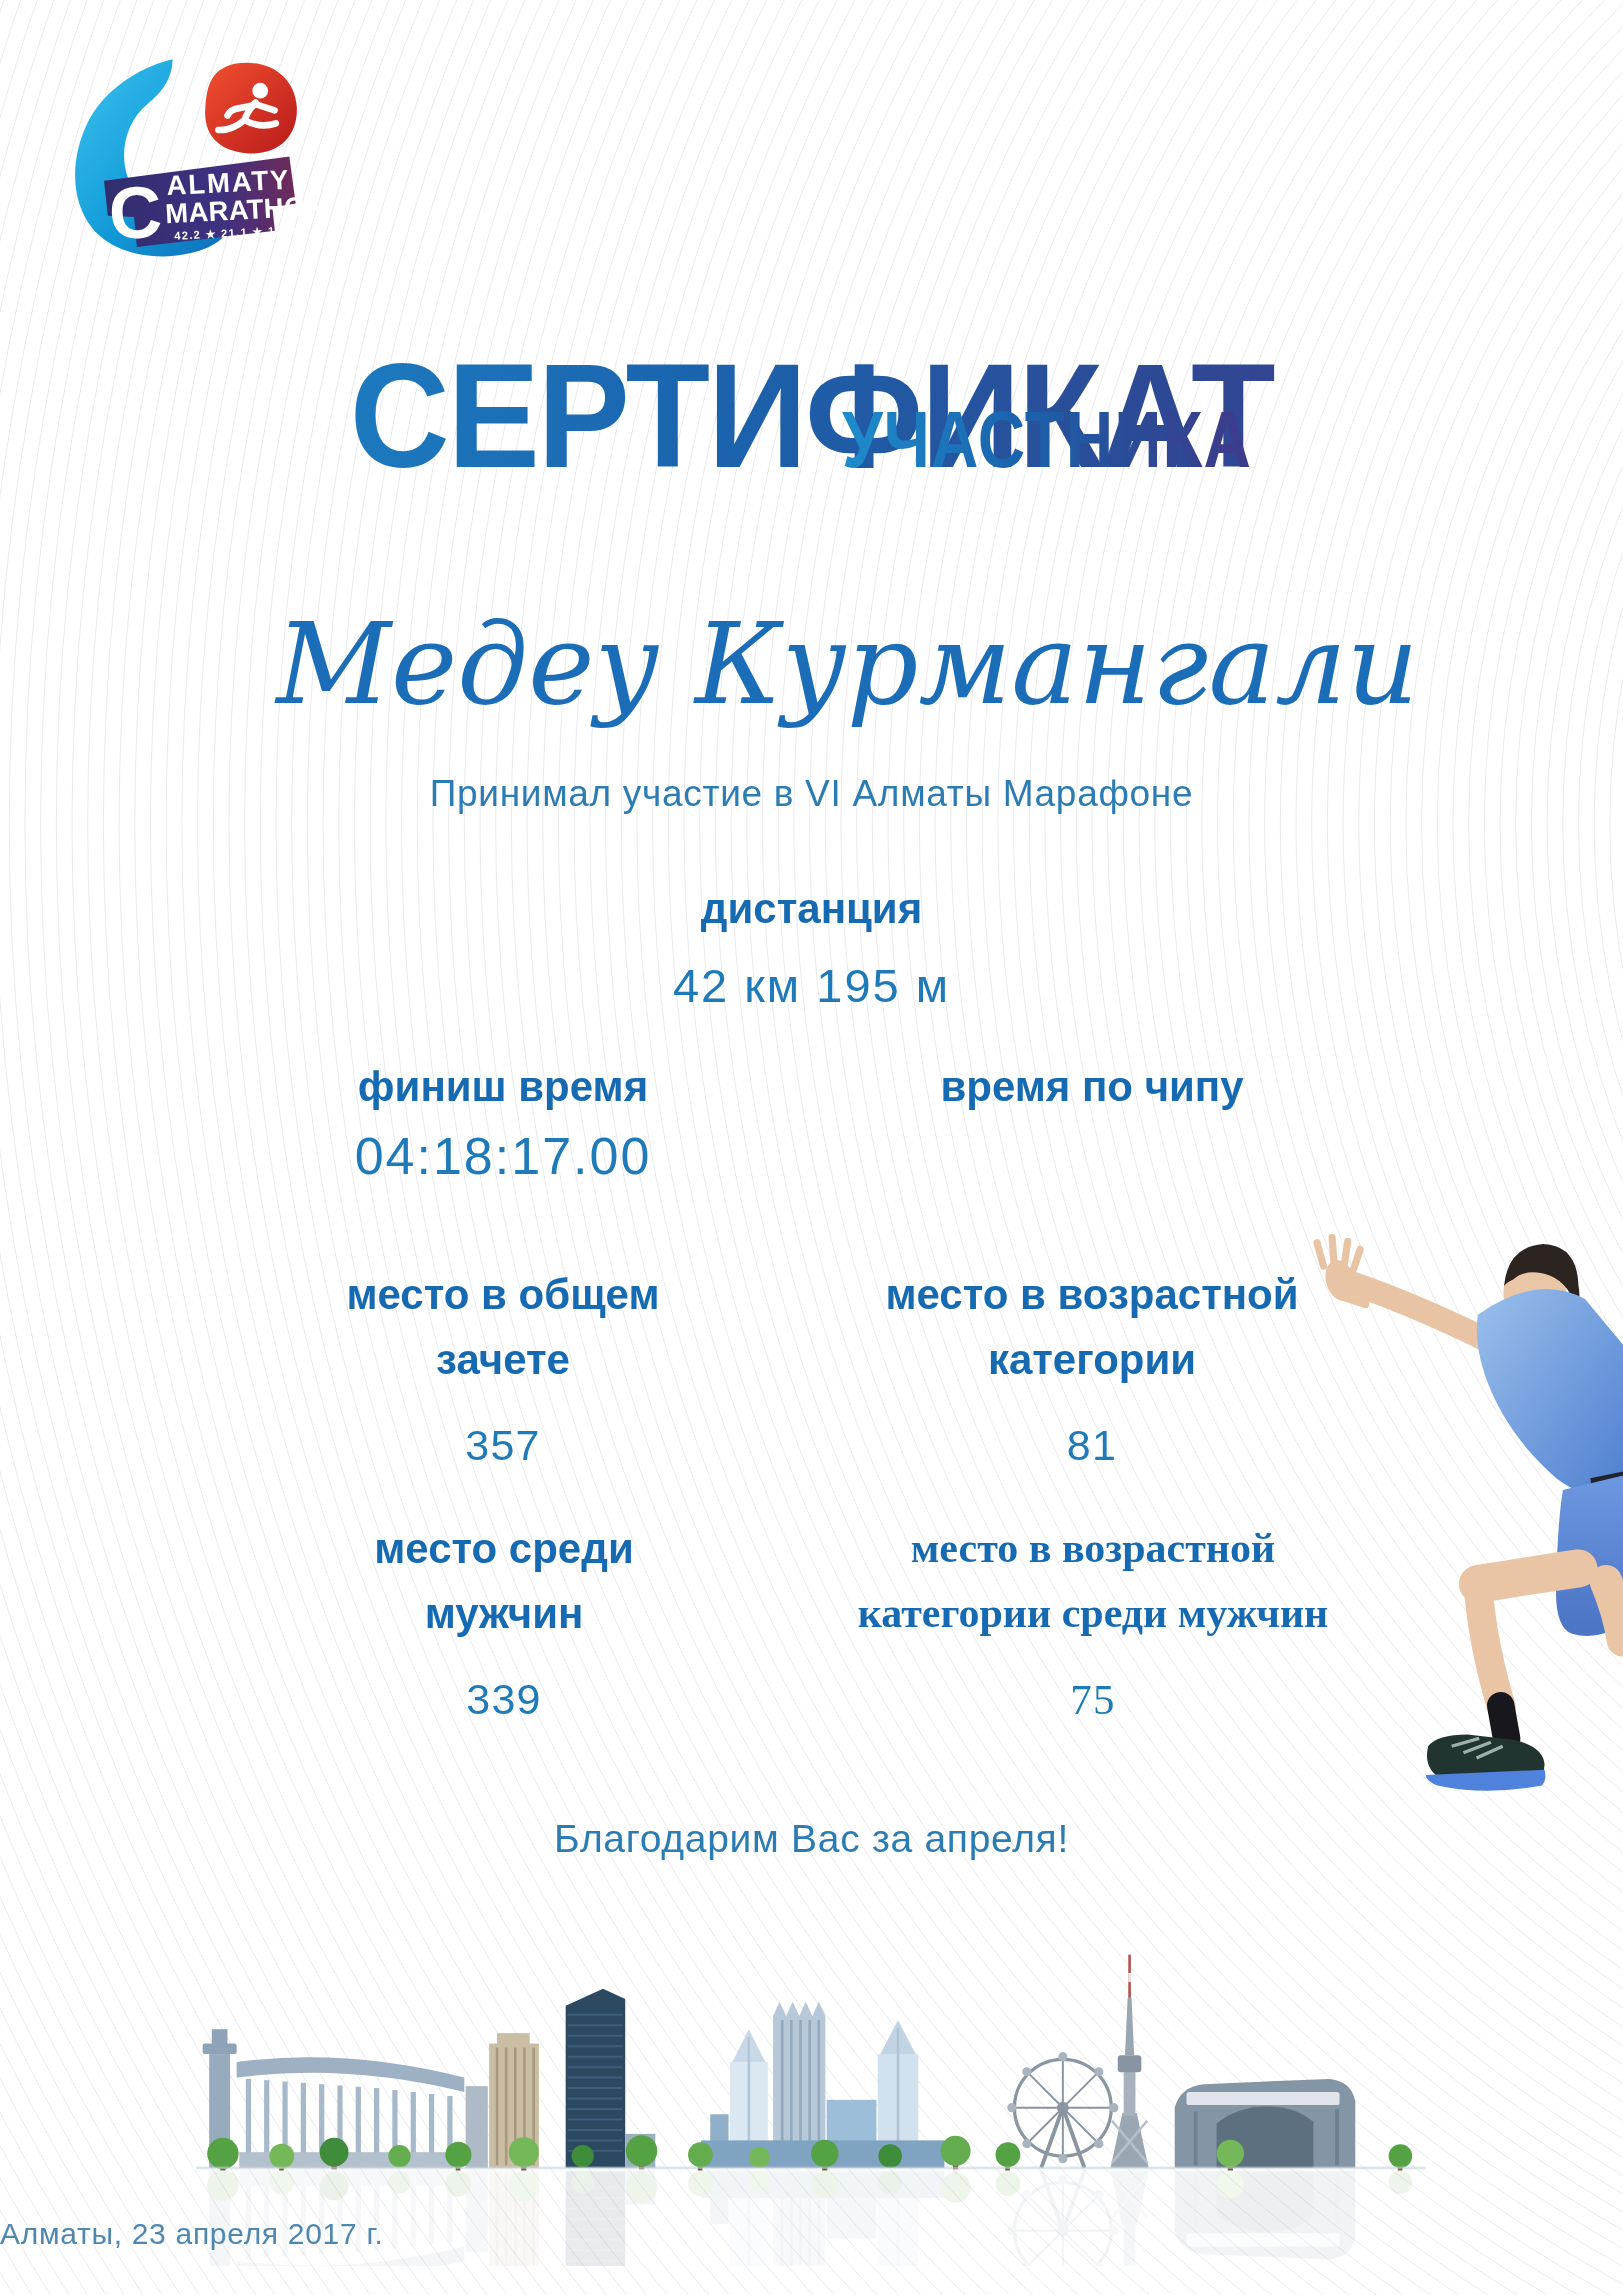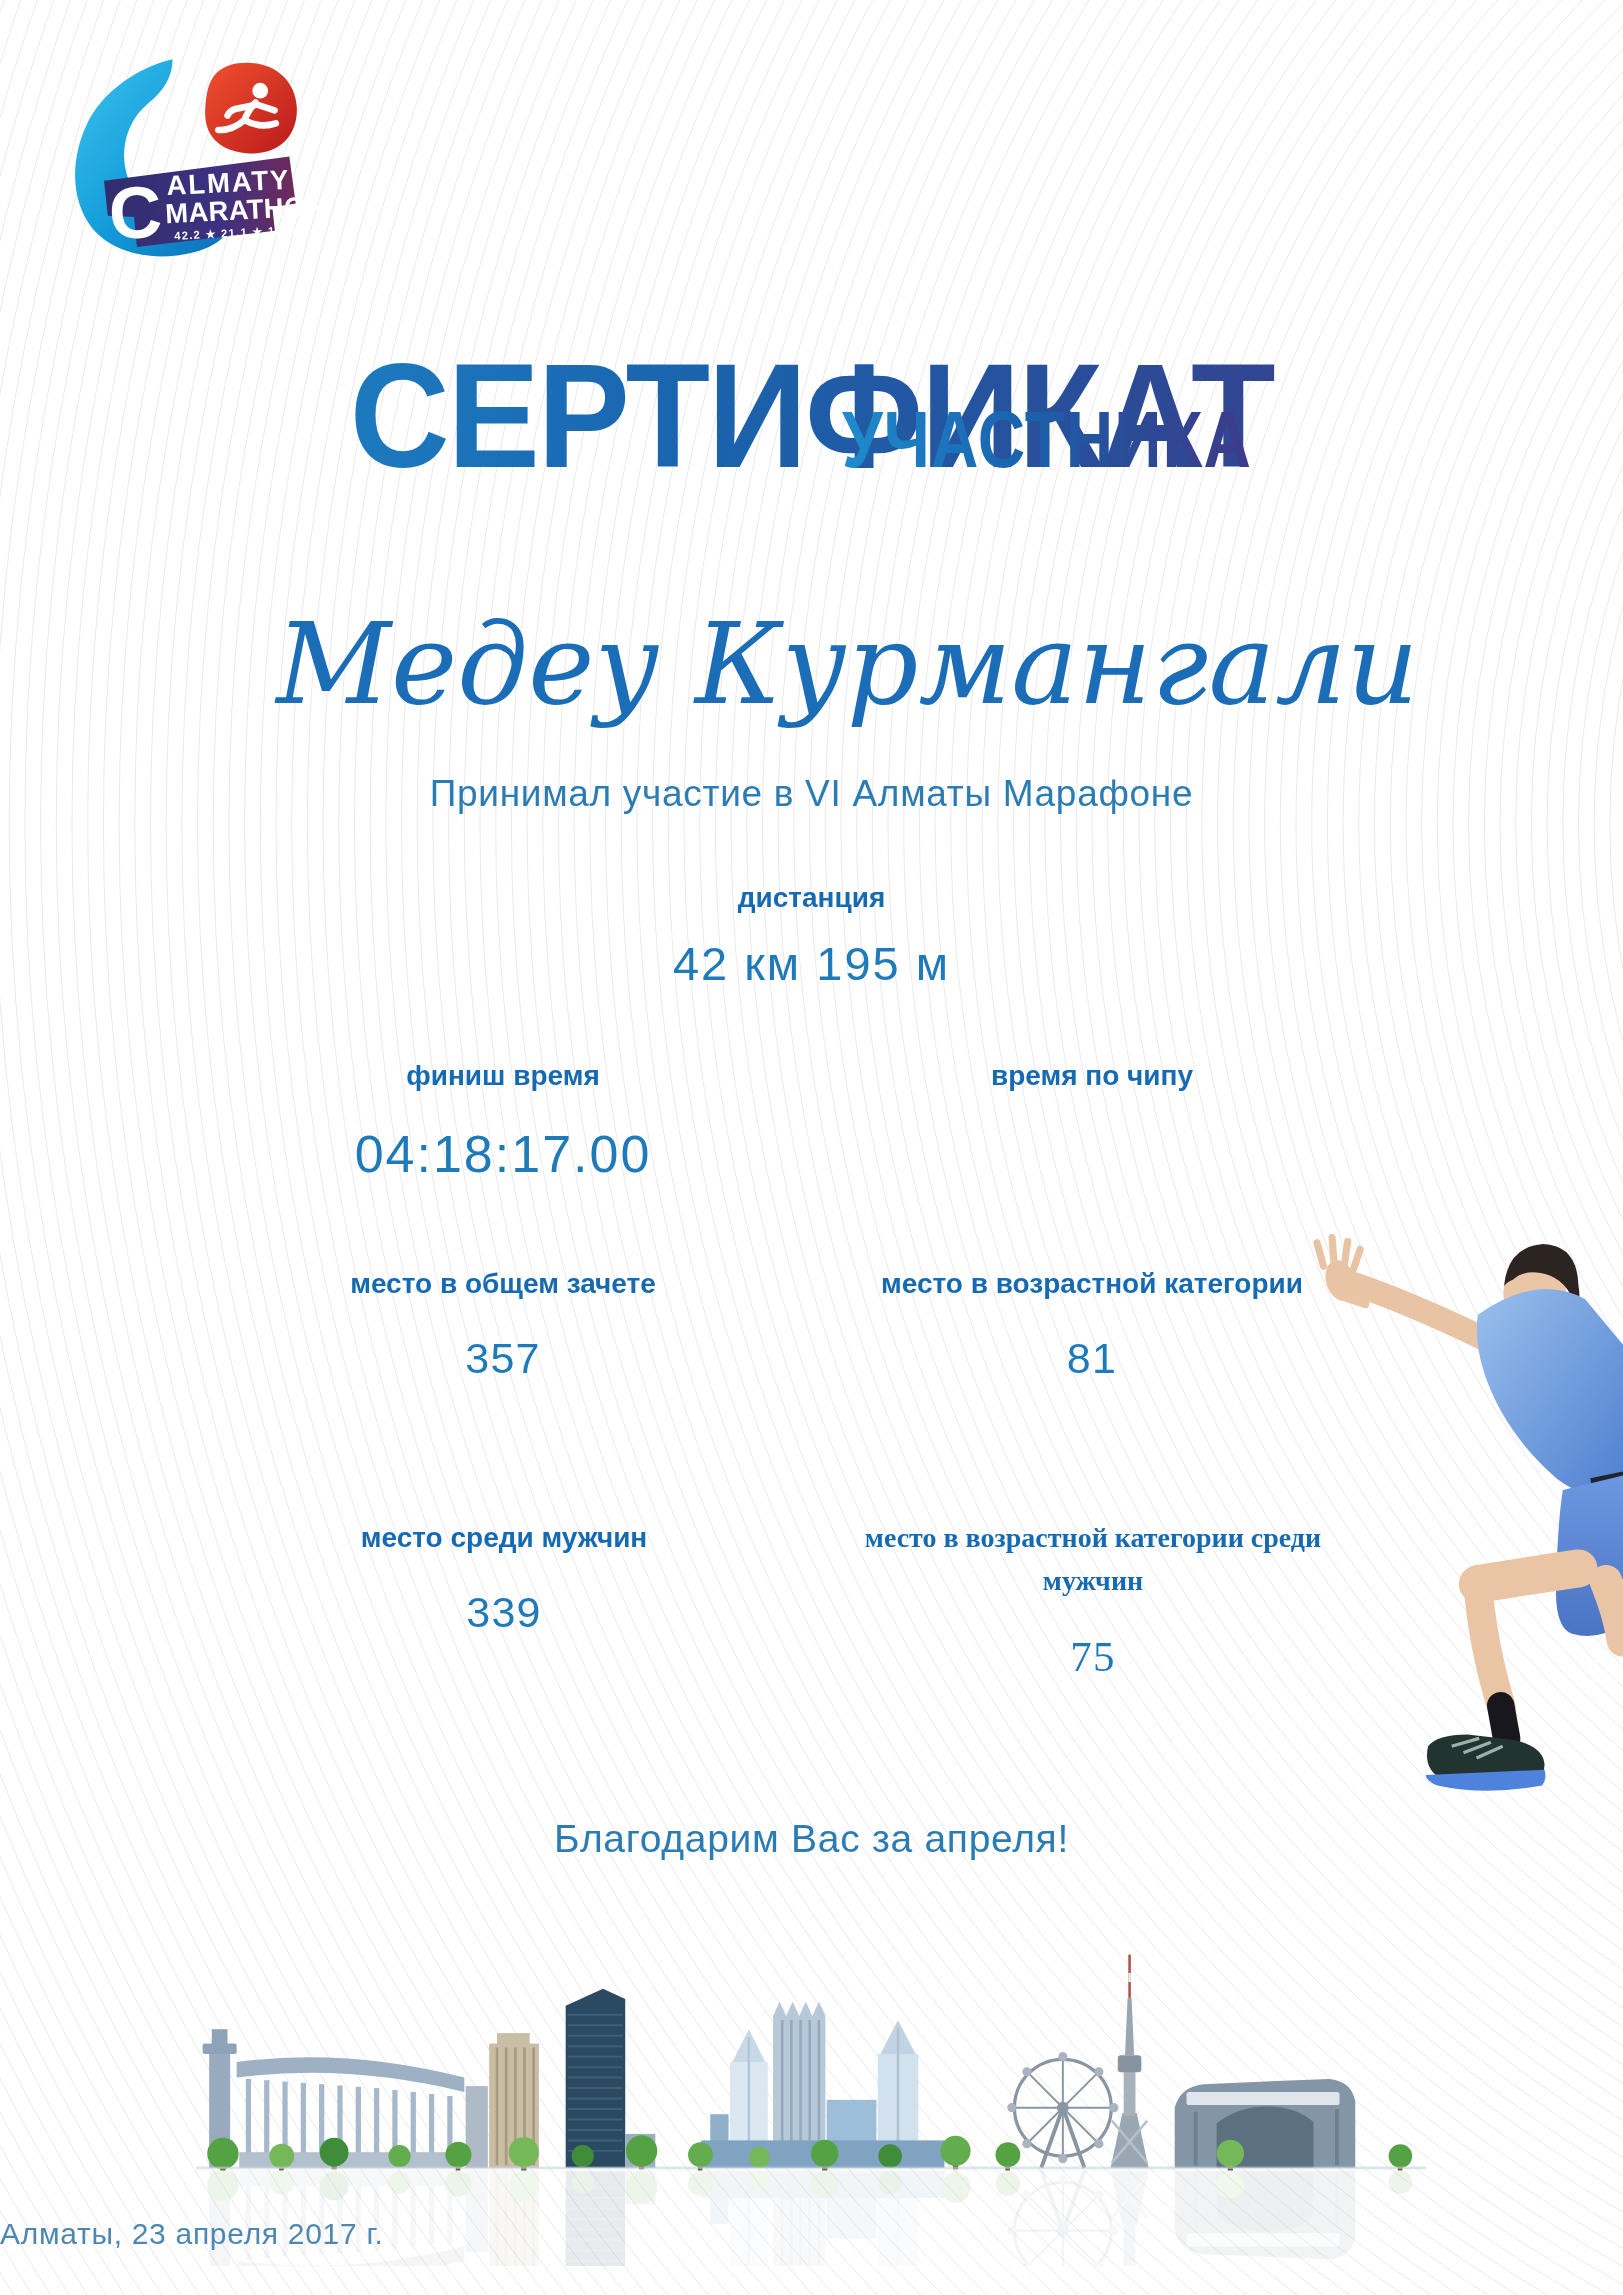--- a/index.html
+++ b/index.html
@@ -30,29 +30,29 @@
   }
   .name {
     position:absolute; left:0; top:592px; width:100%; text-align:center;
     font-family:"DejaVu Serif", serif; font-style:italic;
     font-size:112px; color:#1a6db6; line-height:1.3;padding-left:36px;
   }
   .participation {
     position:absolute; left:0; top:773px; width:100%; text-align:center;
     font-size:37px; font-weight:300; color:#2b7cb4; letter-spacing:0.7px;
   }
-  .stat-label { font-size:28px; font-weight:800; color:#166ab2; line-height:1.55; }
+  .stat-label { font-size:42px; font-weight:800; color:#166ab2; line-height:1.55; }
   .stat-value { font-size:52px; font-weight:300; color:#1e7ab8; letter-spacing:2px; }
   .big-value  { font-size:43px; font-weight:300; color:#1e7ab8; letter-spacing:1.3px; }
 
   .distance-block { position:absolute; left:0; top:876px; width:100%; text-align:center; }
   .distance-block .stat-value { display:block; margin-top:17px; font-size:47px; }
 
   .cell { position:absolute; text-align:center; }
-  .cell .val { display:block; margin-top:27px; }
+  .cell .val { display:block; margin-top:7px; }
   .cell-finish   { left:307px;  top:1054px; width:392px; }
   .cell-chip     { left:837px; top:1054px; width:510px; }
   .cell-overall  { left:320px;  top:1262px; width:366px; }
   .cell-age      { left:837px; top:1262px; width:510px; }
   .cell-gender   { left:334px;  top:1516px; width:340px; }
   .cell-agegender{ left:825px; top:1516px; width:536px;font-family:Liberation Serif, serif; }
   .cell-overall .val, .cell-age .val, .cell-gender .val, .cell-agegender .val { margin-top:29px; }
 
   .thanks {
     position:absolute; left:0; top:1817px; width:100%; text-align:center;

